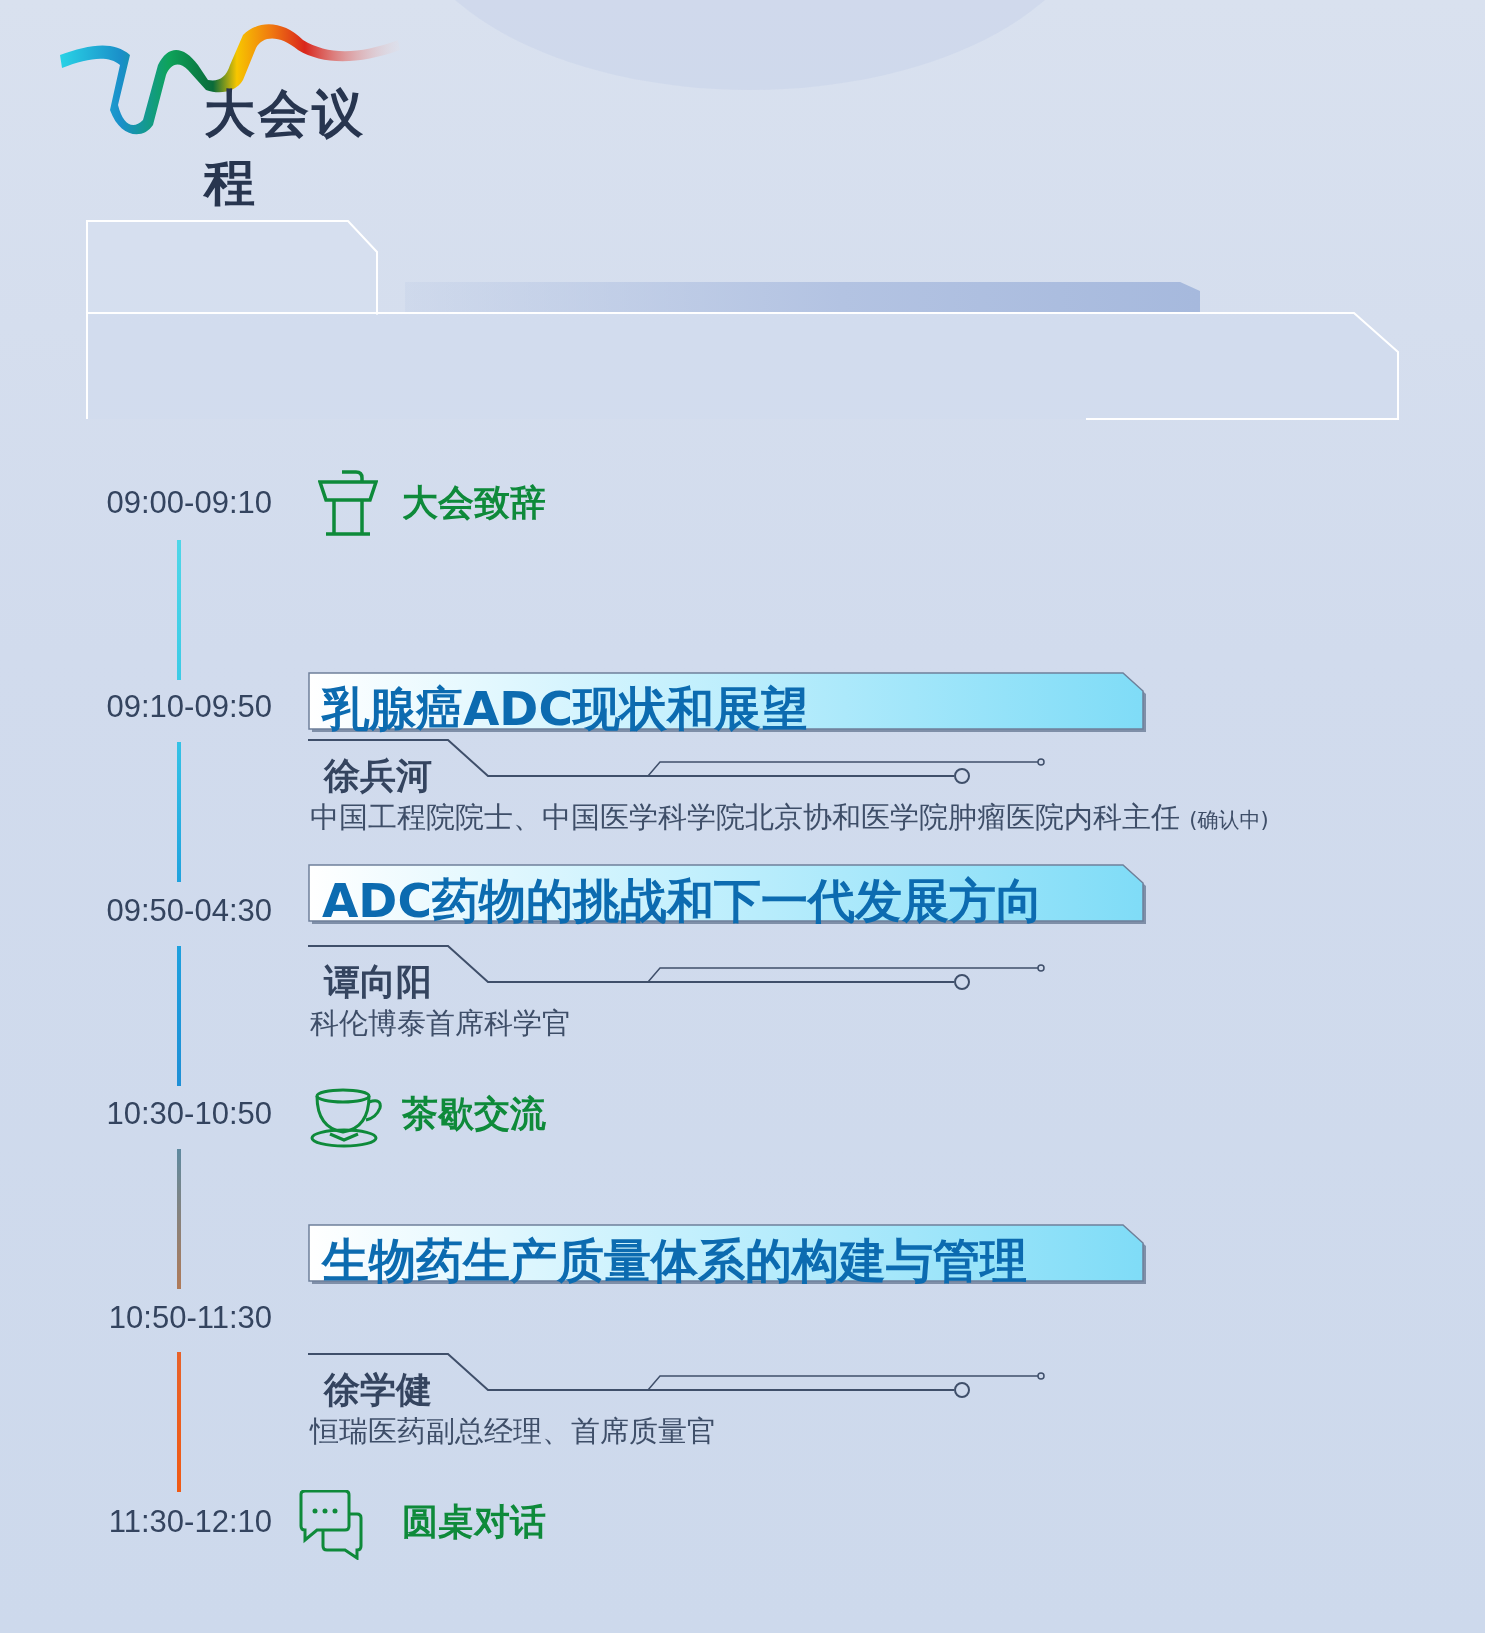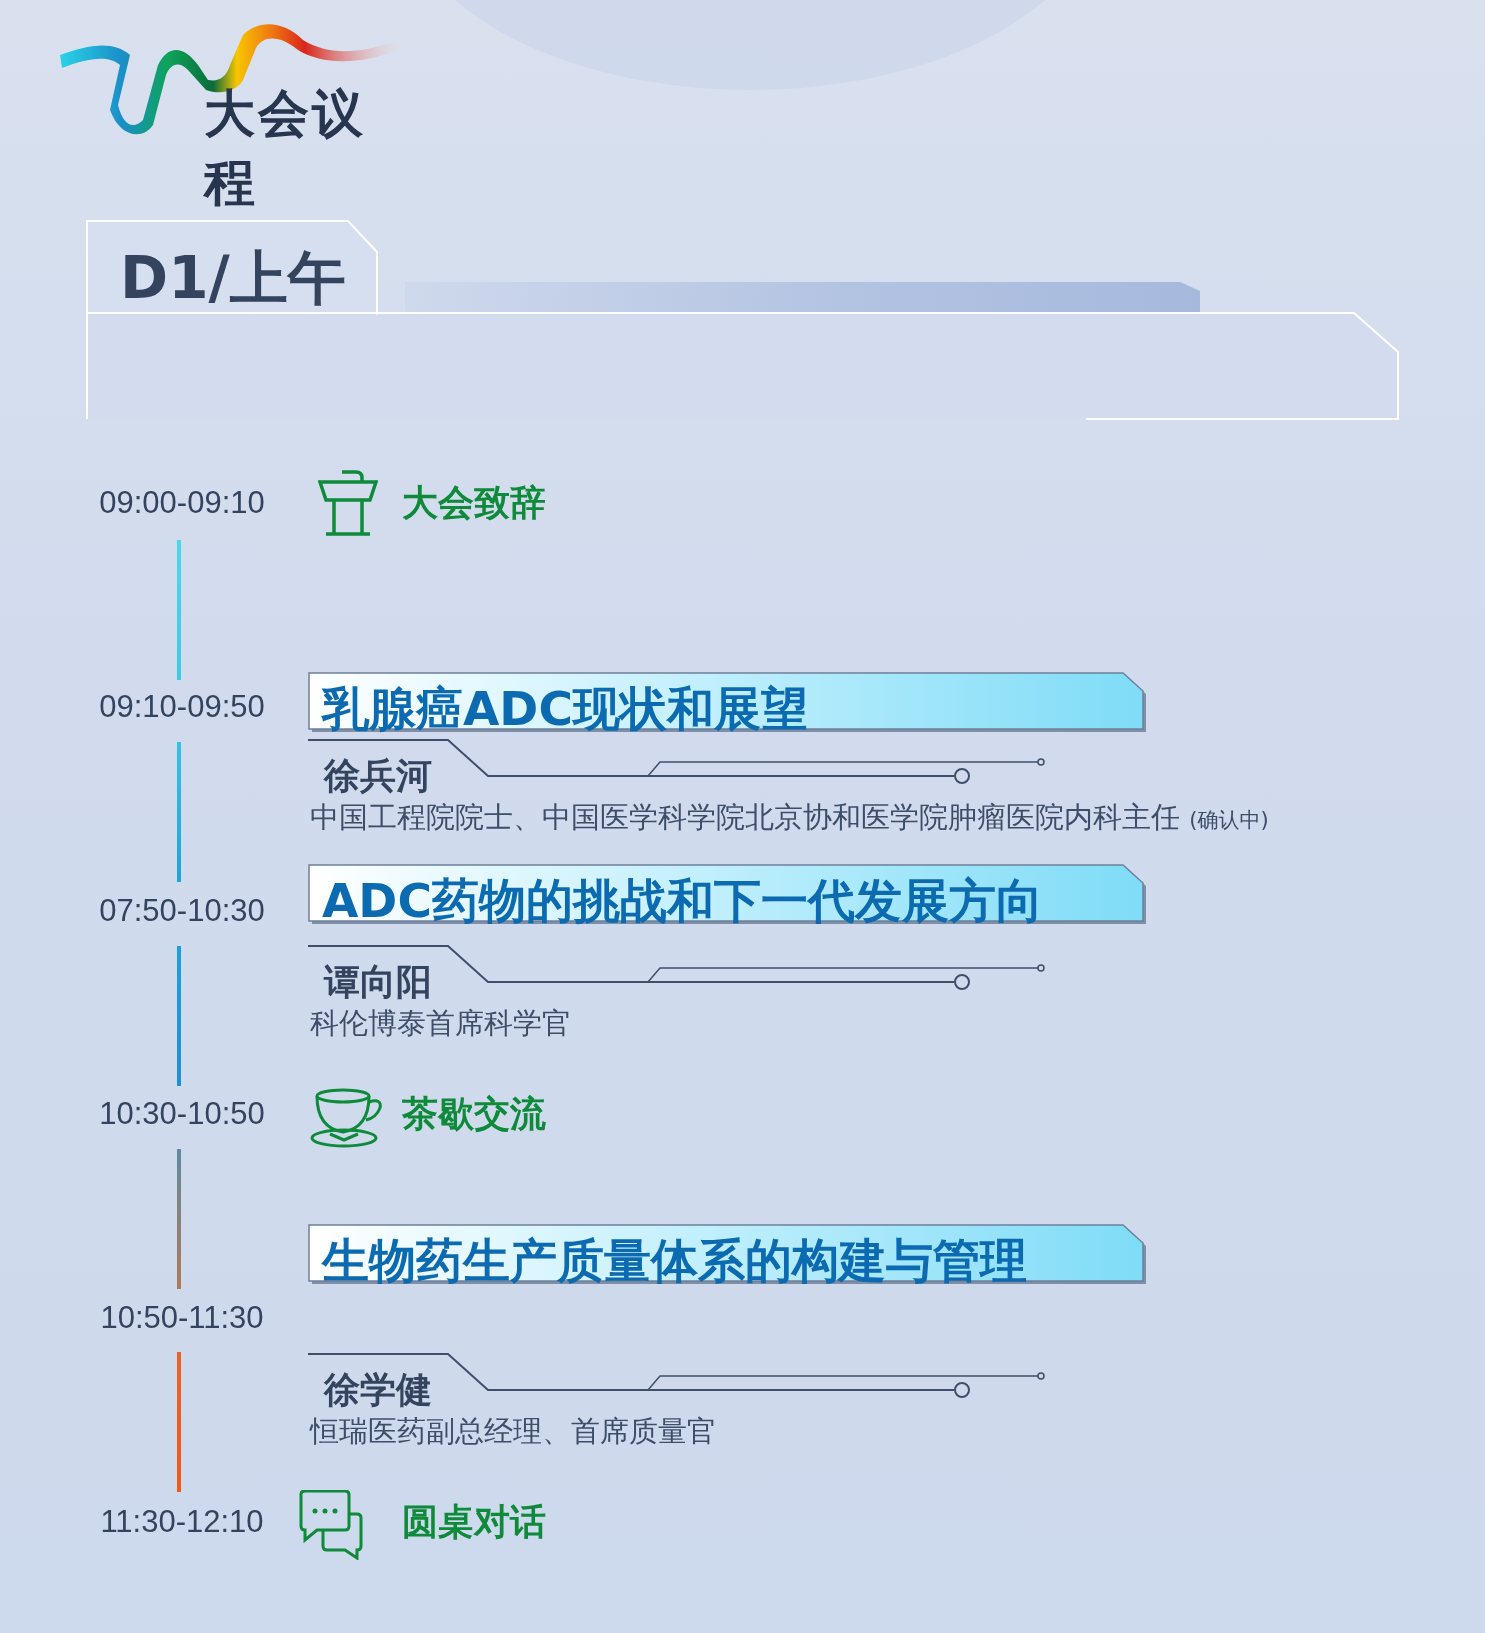--- a/index.html
+++ b/index.html
@@ -36,21 +36,21 @@
   }
   .title-box { position: absolute; left: 86px; top: 312px; width: 1314px; height: 108px; }
   .title-box svg { position: absolute; left: 0; top: 0; }
   .title-text {
     position: absolute; left: 32px; top: 26px;
     font-size: 40px; font-weight: bold; color: #34445f; white-space: nowrap; letter-spacing: 1px;
   }
   .time {
     position: absolute; left: 92px; width: 180px;
     font-family: "Liberation Sans", sans-serif;
-    font-size: 31px; color: #34445f; text-align: center; transform: translateY(-50%);
+    font-size: 31px; color: #34445f; text-align: right; transform: translateY(-50%);
   }
   .tl-seg { position: absolute; left: 177px; width: 4px; }
   .icon { position: absolute; }
   .break-label {
     position: absolute; font-size: 36px; font-weight: bold; color: #0e8a3a;
     transform: translateY(-50%); white-space: nowrap;
   }
   .session {
     position: absolute; left: 308px; width: 838px; height: 58px;
   }
@@ -89,21 +89,20 @@
     </defs>
     <path d="M2 45 C 30 35, 55 30, 72 45 L 60 95 C 65 115, 75 120, 85 110 L 100 55 C 110 35, 125 35, 140 55 L 150 70 C 160 72, 168 68, 172 55 L 185 25 C 200 10, 225 10, 245 30 C 270 45, 300 45, 340 30 L 342 40 C 300 55, 265 55, 240 40 C 222 25, 205 25, 198 38 L 185 70 C 178 82, 162 85, 148 80 L 130 60 C 120 50, 112 55, 108 65 L 95 115 C 85 130, 62 128, 52 100 L 62 55 C 50 45, 30 48, 4 58 Z" fill="url(#rib)"></path>
   </svg>
   <div class="logo-title">大会议程</div>
 </div>
 
 <div class="day-tab">
   <svg width="292" height="96" viewBox="0 0 292 96">
     <path d="M1 95 L1 1 L262 1 L291 32 L291 95" fill="rgba(214,224,240,0.5)" stroke="#ffffff" stroke-width="2"></path>
   </svg>
-  <div class="day-label">D1/上午</div>
 </div>
 <div class="tab-bar"></div>
 
 <div class="title-box">
   <svg width="1314" height="108" viewBox="0 0 1314 108">
     <path d="M1 107 L1 1 L1268 1 L1312 40 L1312 107 L1000 107" fill="rgba(206,218,238,0.35)" stroke="#ffffff" stroke-width="2"></path>
   </svg>
 </div>
 
 <div class="tl-seg" style="top:540px;height:140px;background:linear-gradient(180deg,#4fd6e8,#3ccbe6);"></div>
@@ -139,21 +138,21 @@
 </div>
 <svg class="connector" style="top:738px" viewBox="0 0 740 50">
   <path d="M0 2 L140 2 L180 38 L646 38" fill="none" stroke="#3f4f6a" stroke-width="2"></path>
   <circle cx="654" cy="38" r="7" fill="none" stroke="#3f4f6a" stroke-width="2"></circle>
   <path d="M340 38 L352 24 L730 24" fill="none" stroke="#3f4f6a" stroke-width="1.5"></path>
   <circle cx="733" cy="24" r="3" fill="none" stroke="#3f4f6a" stroke-width="1.5"></circle>
 </svg>
 <div class="speaker-name" style="top:752px">徐兵河</div>
 <div class="speaker-role" style="top:798px"><span>中国工程院院士、中国医学科学院北京协和医学院肿瘤医院内科主任</span> <span class="note">(确认中)</span></div>
 
-<div class="time" style="top:911px">07:50-10:30</div>
+<div class="time" style="top:911px">09:50-04:30</div>
 <div class="session" style="top:864px">
   <svg width="838" height="62" viewBox="0 0 838 62">
     <defs>
         <linearGradient id="sg2" x1="0" y1="0" x2="1" y2="0">
           <stop offset="0" stop-color="#ffffff"></stop>
           <stop offset="0.45" stop-color="#c4f0fd"></stop>
           <stop offset="1" stop-color="#7fdcf7"></stop>
         </linearGradient>
       </defs>
     <path d="M2 58 L836 58 L836 20 L816 2 L2 2 Z" fill="#7f8fa8" transform="translate(2,2)"></path>

